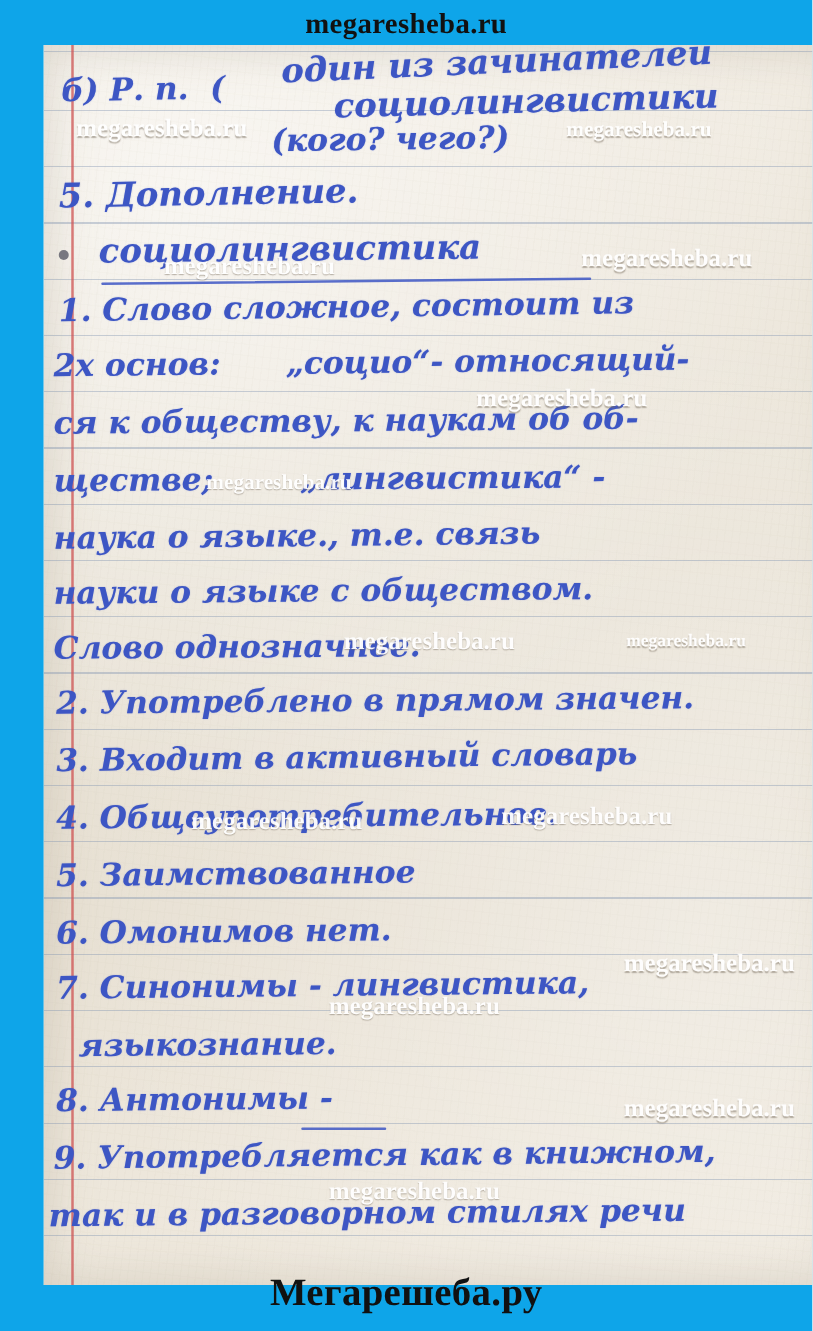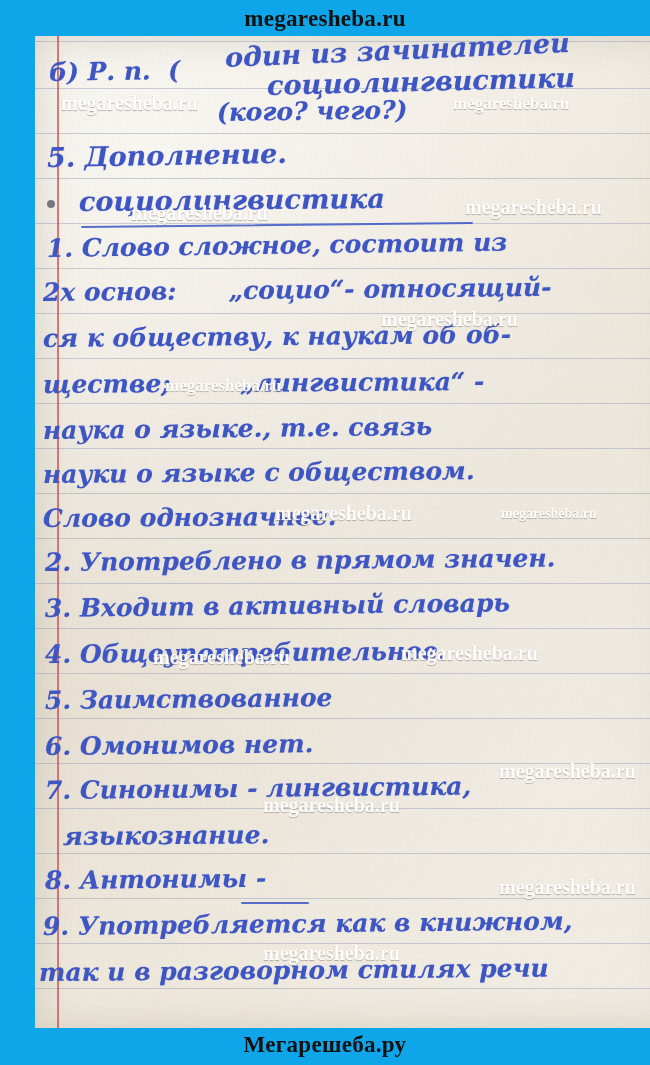--- a/index.html
+++ b/index.html
@@ -27,24 +27,24 @@
     font-family: "Liberation Serif", serif;
     letter-spacing: 0.3px;
   }
   #banner-top {
     top: 4px;
     height: 30px;
     line-height: 30px;
     font-size: 23px;
   }
   #banner-bottom {
-    bottom: 5px;
+    bottom: 16px;
     height: 30px;
     line-height: 30px;
-    font-size: 23px;
+    font-size: 31px;
   }
 
   
   #sheet {
     position: absolute;
     left: 20px;
     top: 36px;
     width: 642px;
     height: 992px;
     background: #efeae0;

